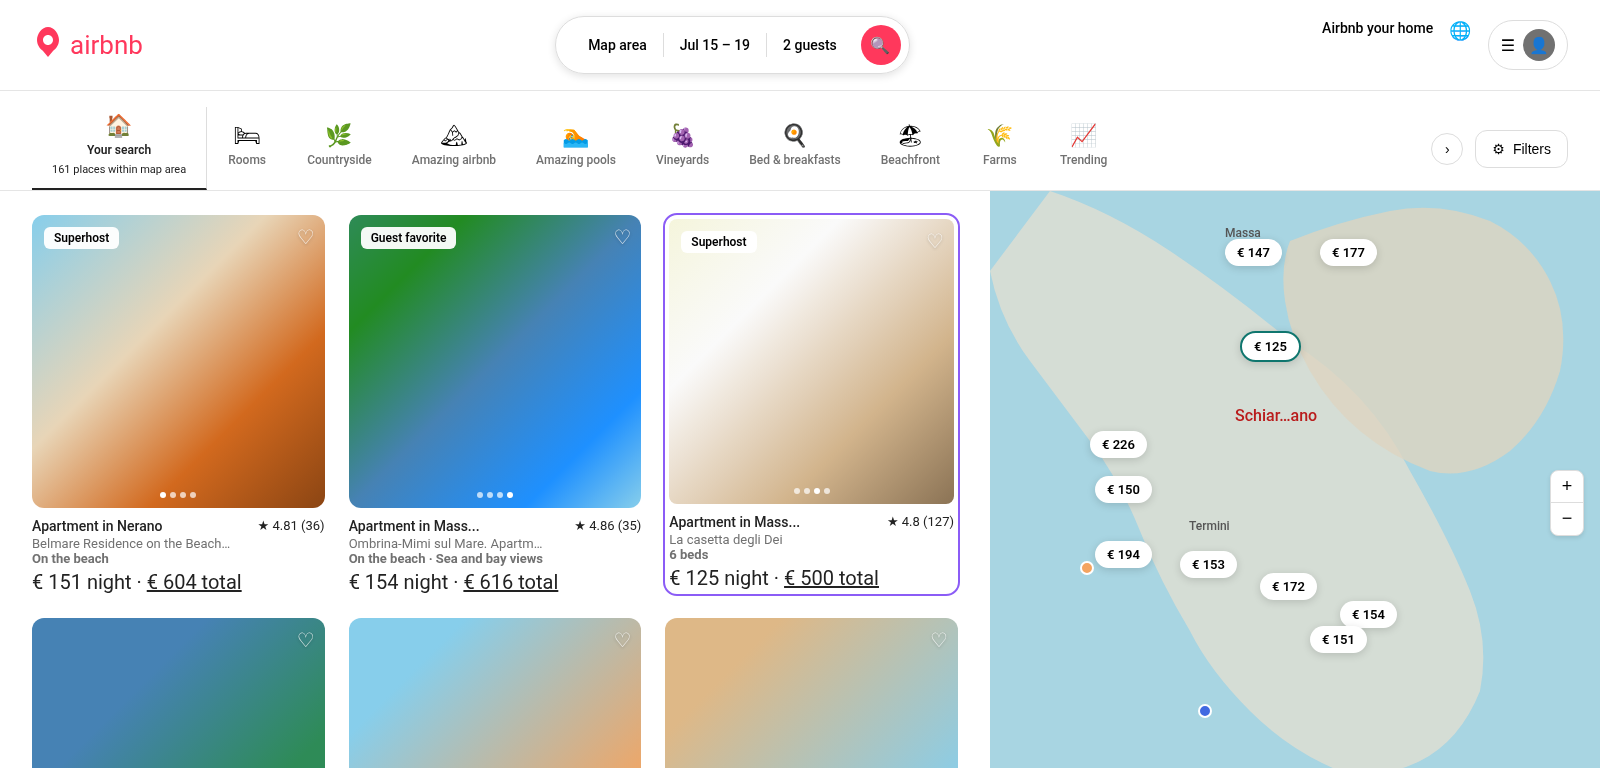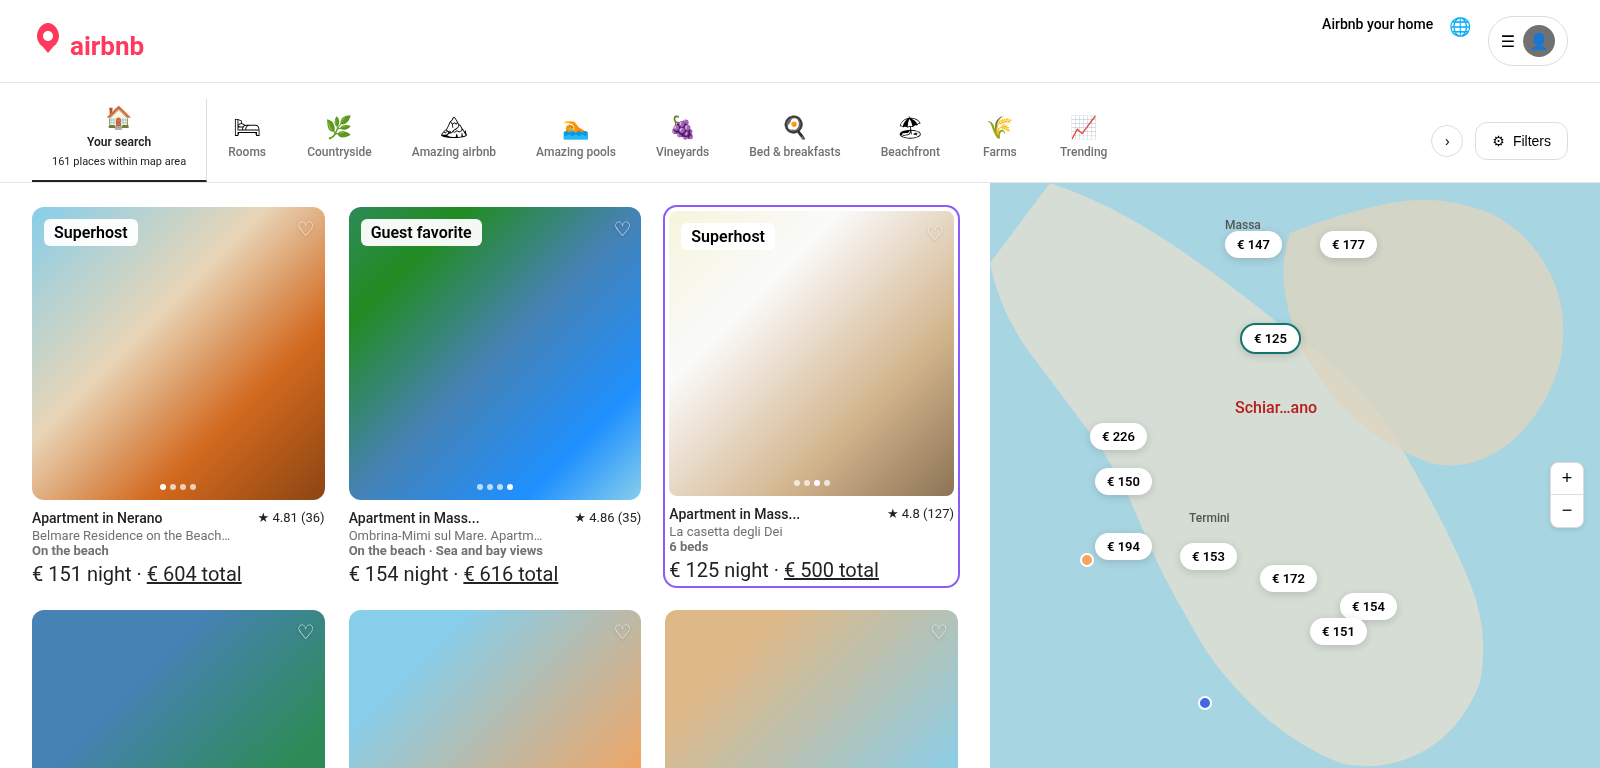--- a/index.html
+++ b/index.html
@@ -8,22 +8,22 @@
     
     .header {
       display: flex;
       align-items: center;
       justify-content: space-between;
       padding: 16px 32px;
       border-bottom: 1px solid #e5e5e5;
       position: sticky; top: 0; background: #fff; z-index: 100;
     }
     .logo {
-      display: flex; align-items: flex-end; gap: 6px;
-      color: #FF385C; font-size: 26px; font-weight: 700;
+      display: flex; align-items: center; gap: 6px;
+      color: #FF385C; font-size: 26px; font-weight: 400;
     }
     .logo-icon { color: #FF385C; font-size: 30px; }
     .search-bar {
       display: flex; align-items: center;
       border: 1px solid #ddd; border-radius: 40px;
       padding: 8px 8px 8px 16px;
       box-shadow: 0 2px 8px rgba(0,0,0,0.12);
       gap: 0;
     }
     .search-segment {
@@ -151,21 +151,21 @@
     }
     .photo-4 { background: linear-gradient(135deg, #4682B4 30%, #2E8B57 70%); }
     .photo-5 { background: linear-gradient(135deg, #87CEEB 20%, #F4A460 80%); }
     .photo-6 { background: linear-gradient(135deg, #DEB887 20%, #87CEEB 80%); }
 
     .badge {
       position: absolute; top: 12px; left: 12px;
       background: rgba(255,255,255,0.95);
       border-radius: 6px;
       padding: 4px 10px;
-      font-size: 16px; font-weight: 600;
+      font-size: 12px; font-weight: 600;
     }
     .favorite-btn {
       position: absolute; top: 10px; right: 10px;
       background: none; border: none;
       cursor: pointer; font-size: 20px;
       color: rgba(255,255,255,0.8);
       text-shadow: 0 1px 3px rgba(0,0,0,0.3);
     }
     .dots {
       position: absolute; bottom: 10px; left: 50%; transform: translateX(-50%);
@@ -253,20 +253,26 @@
 <header class="header">
   <div class="logo">
     <span class="logo-icon">
       <svg width="32" height="32" viewBox="0 0 32 32" fill="#FF385C">
         <path d="M16 1C9.8 1 5 8.2 5 14c0 4.4 2.4 8.3 5.8 10.8L16 31l5.2-6.2C24.6 22.3 27 18.4 27 14c0-5.8-4.8-13-11-13zm0 18c-2.8 0-5-2.2-5-5s2.2-5 5-5 5 2.2 5 5-2.2 5-5 5z"></path>
       </svg>
     </span>
     <span>airbnb</span>
   </div>
 
+  <div class="search-bar">
+    <span class="search-segment">Map area</span>
+    <span class="search-segment">Jul 15 – 19</span>
+    <span class="search-segment">2 guests</span>
+    <button class="search-btn">🔍</button>
+  </div>
 
   <div class="header-right">
     <span class="airbnb-home-link">Airbnb your home</span>
     <button class="globe-btn">🌐</button>
     <button class="menu-btn">
       <span class="menu-icon">☰</span>
       <span class="avatar">👤</span>
     </button>
   </div>
 </header>

